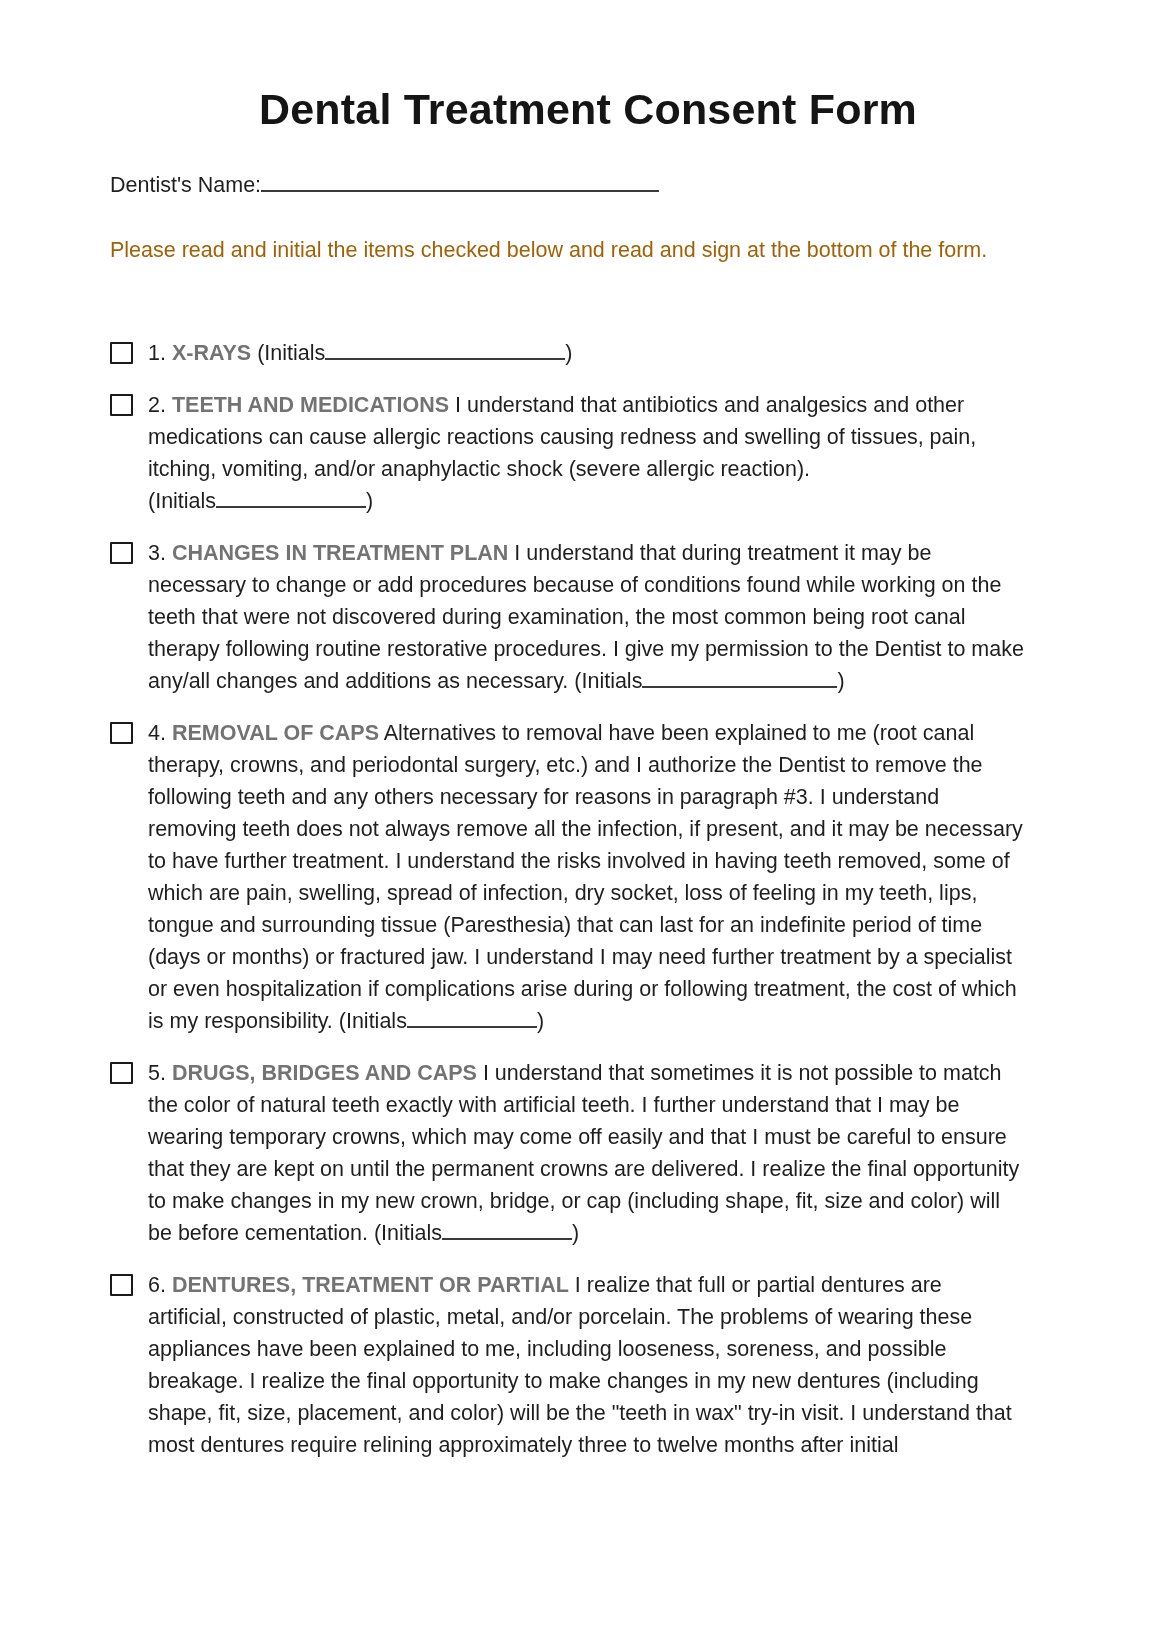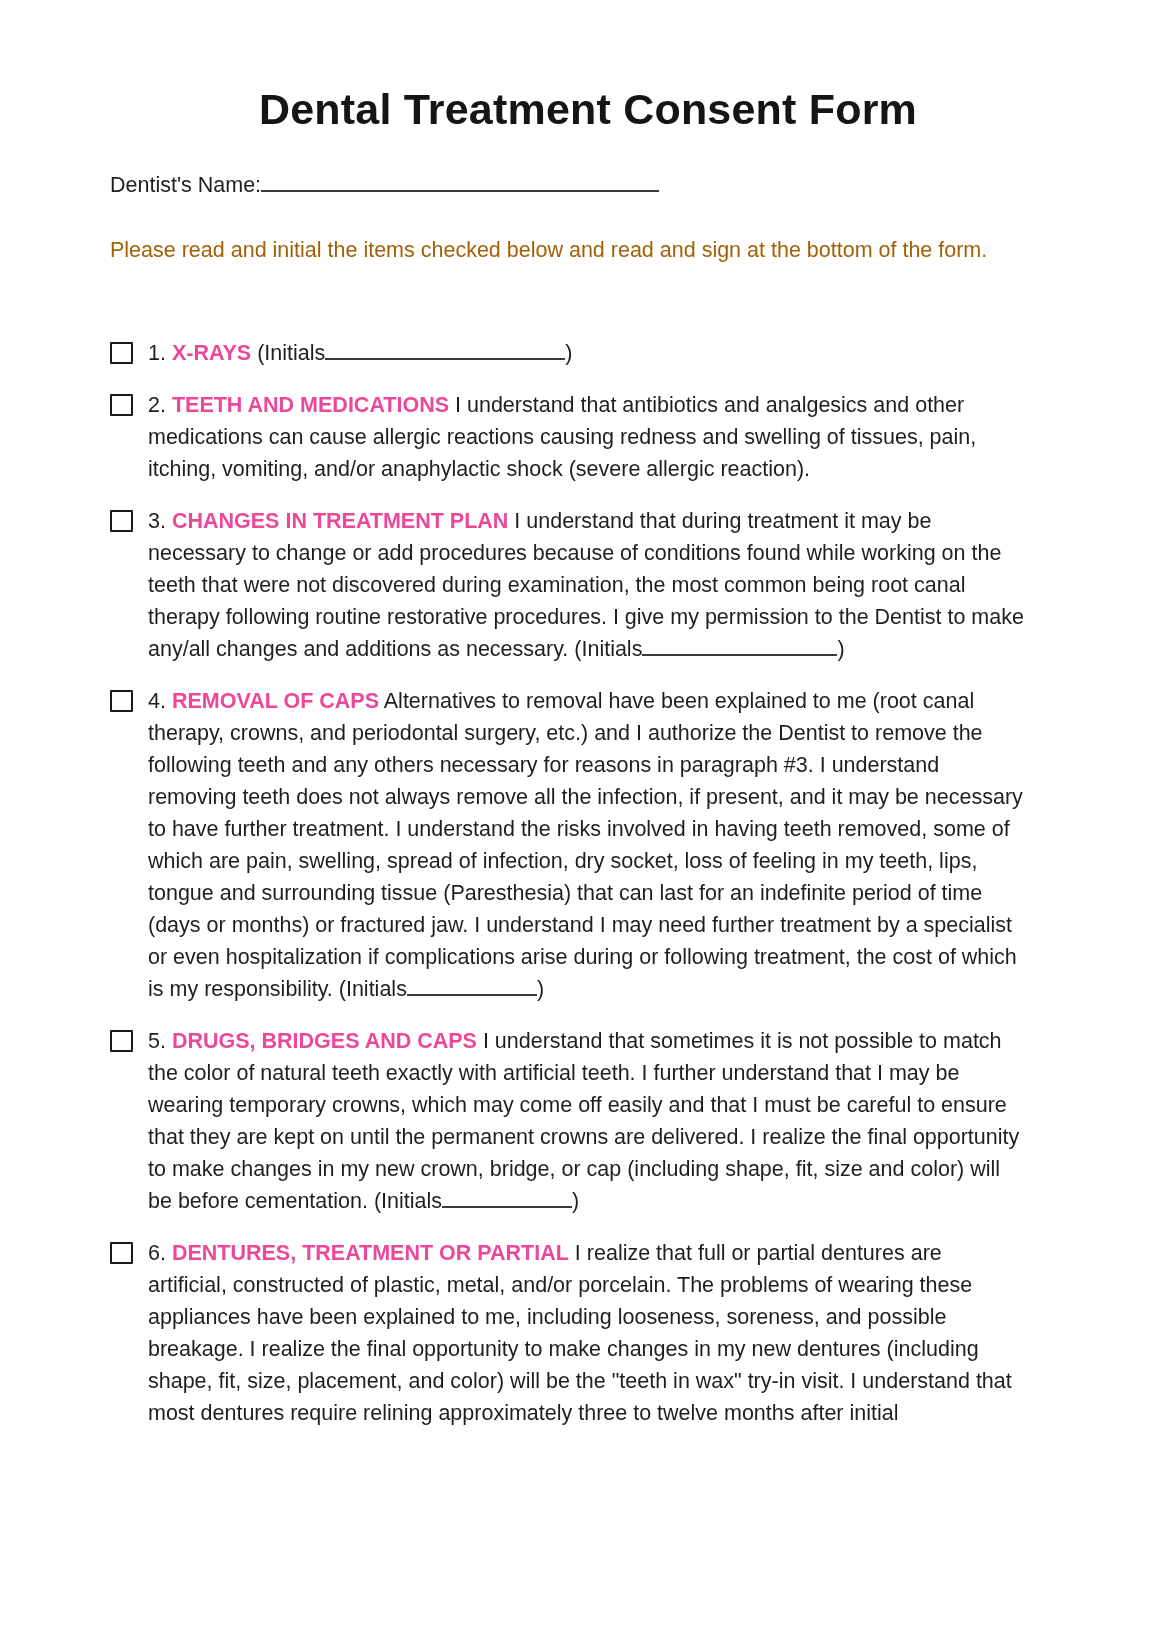--- a/index.html
+++ b/index.html
@@ -76,21 +76,21 @@
     height: 18px;
     border: 2.5px solid #1a1a1a;
     border-radius: 1px;
     background: #ffffff;
     cursor: pointer;
   }
   .item-text {
     width: 876px;
     flex: none;
   }
-  .item-heading { font-weight: bold; color: #ec4899; }
+  .item-heading { font-weight: bold; color: #737373; }
   .initials-inline { white-space: nowrap; }
   .initials-block { display: block; white-space: nowrap; }
   .blank {
     display: inline-block;
     height: 20px;
     border-bottom: 2px solid #3a3a3a;
     vertical-align: baseline;
   }
   .blank-w240 { width: 240px; }
   .blank-w195 { width: 195px; }
@@ -125,20 +125,21 @@
     </div>
 
     <div class="item">
       <div class="cb-col">
         <span class="checkbox" role="checkbox" aria-checked="false"></span>
       </div>
       <div class="item-text">
         <span>2.</span>
         <span class="item-heading">TEETH AND MEDICATIONS</span>
         <span>I understand that antibiotics and analgesics and other medications can cause allergic reactions causing redness and swelling of tissues, pain, itching, vomiting, and/or anaphylactic shock (severe allergic reaction).</span>
+        <span class="initials-block"><span>(Initials</span><span class="blank blank-w150"></span><span>)</span></span>
       </div>
     </div>
 
     <div class="item">
       <div class="cb-col">
         <span class="checkbox" role="checkbox" aria-checked="false"></span>
       </div>
       <div class="item-text">
         <span>3.</span>
         <span class="item-heading">CHANGES IN TREATMENT PLAN</span>

